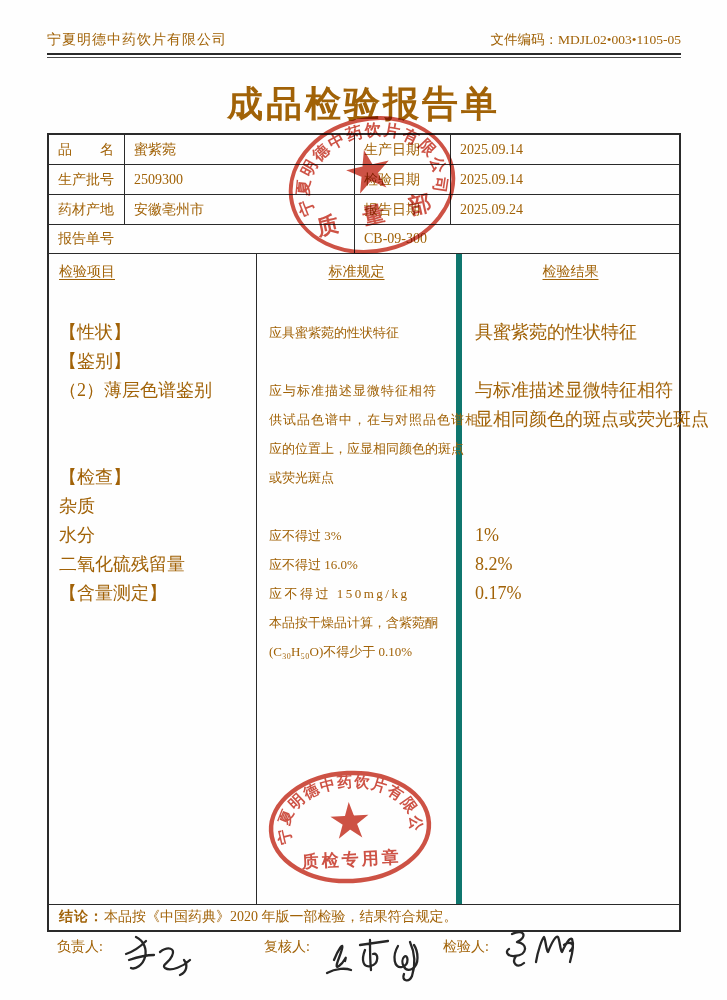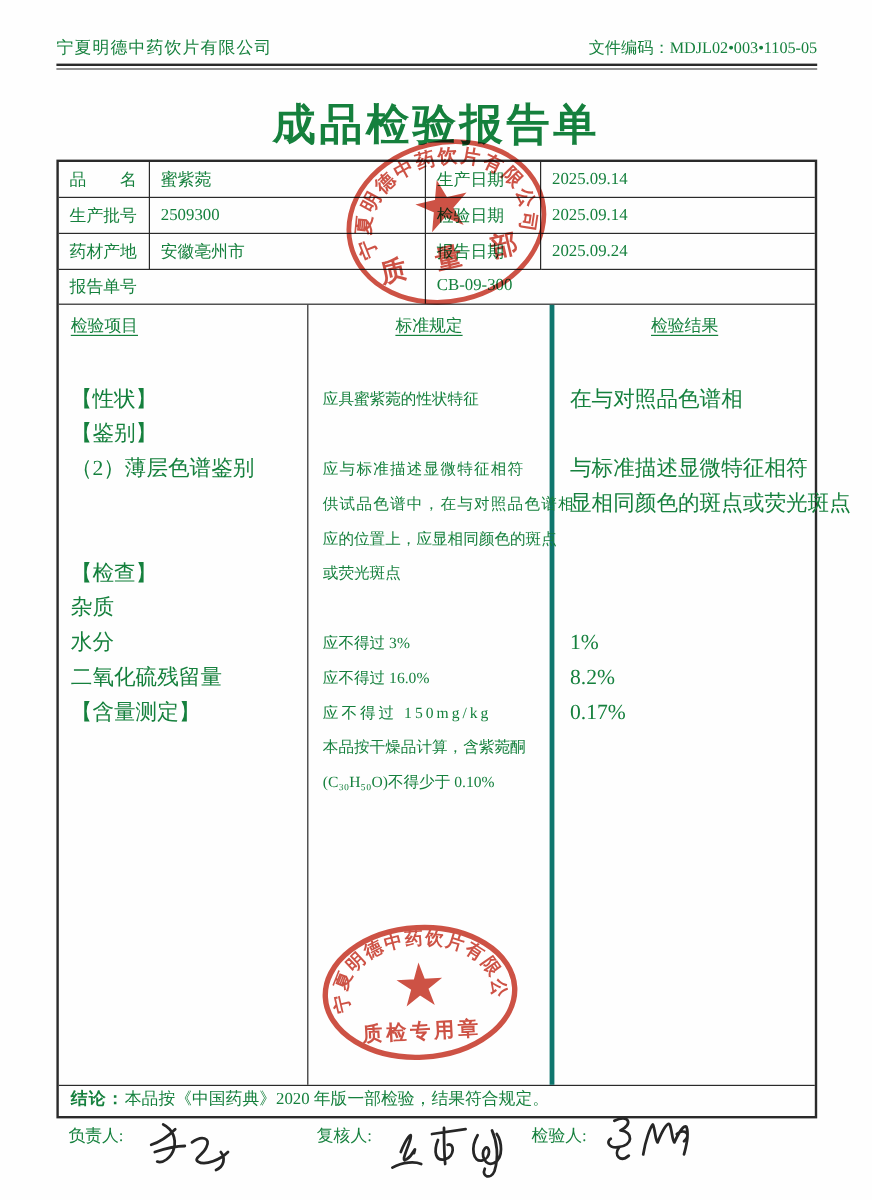--- a/index.html
+++ b/index.html
@@ -1,20 +1,20 @@
 <!DOCTYPE html>
 <html><head>
 <meta charset="utf-8">
 <style>
   * { margin:0; padding:0; box-sizing:border-box; }
   html,body { background:#ffffff; }
   .page {
     position:relative; width:727px; height:1000px; background:#fefefe;
     font-family:"Liberation Serif","DejaVu Serif",serif;
-    color:#15803d; overflow:hidden;
+    color:#a16207; overflow:hidden;
   }
   
   .hdr-company { position:absolute; left:47px; top:31px; font-size:14px; letter-spacing:1px; }
   .hdr-code { position:absolute; right:46px; top:31px; font-size:13.5px; }
   .hdr-rule { position:absolute; left:47px; top:53px; width:634px; height:5px;
     border-top:2px solid #2a2a2a; border-bottom:1px solid #4a4a4a; }
   .doc-title { position:absolute; left:0; top:80px; width:727px; text-align:center;
     font-size:36px; font-weight:bold; letter-spacing:3px; }
 
   
@@ -29,21 +29,21 @@
     display:flex; align-items:center; padding-left:9px; white-space:nowrap; }
   .info-grid > div.last-col { border-right:none; }
   .info-grid > div.last-row { border-bottom:none; }
   .rep-label { grid-column:1 / 3; }
   .rep-value { grid-column:3 / 5; }
 
   
   .cols { display:flex; height:651px; border-bottom:1px solid #2a2a2a; }
   .col { position:relative; height:100%; }
   .col-item { width:208px; border-right:1px solid #2a2a2a; }
-  .col-std  { width:205px; border-right:4px solid #0f766e; }
+  .col-std  { width:205px; border-right:6px solid #0f766e; }
   .col-res  { width:217px; }
   .col-head { height:64px; padding-top:9px; font-size:14px; }
   .col-head span { text-decoration:underline; text-underline-offset:3px; }
   .col-item .col-head { padding-left:10px; }
   .col-std .col-head, .col-res .col-head { text-align:center; }
   .bline { height:29px; line-height:29px; font-size:18px; white-space:nowrap; }
   .col-item .bline { padding-left:10px; }
   .col-std .bline { padding-left:12px; font-size:13px; }
   .col-res .bline { padding-left:13px; }
   .col-std .bline:nth-child(11) { letter-spacing:2.5px; }
@@ -127,21 +127,21 @@
         <div class="bline">或荧光斑点</div>
         <div class="bline"></div>
         <div class="bline">应不得过 3%</div>
         <div class="bline">应不得过 16.0%</div>
         <div class="bline">应不得过 150mg/kg</div>
         <div class="bline">本品按干燥品计算，含紫菀酮</div>
         <div class="bline">(C₃₀H₅₀O)不得少于 0.10%</div>
       </div>
       <div class="col col-res">
         <div class="col-head"><span>检验结果</span></div>
-        <div class="bline">在与对照品色谱相</div>
+        <div class="bline">具蜜紫菀的性状特征</div>
         <div class="bline"></div>
         <div class="bline">与标准描述显微特征相符</div>
         <div class="bline">显相同颜色的斑点或荧光斑点</div>
         <div class="bline"></div>
         <div class="bline"></div>
         <div class="bline"></div>
         <div class="bline">1%</div>
         <div class="bline">8.2%</div>
         <div class="bline">0.17%</div>
         <div class="bline"></div>

